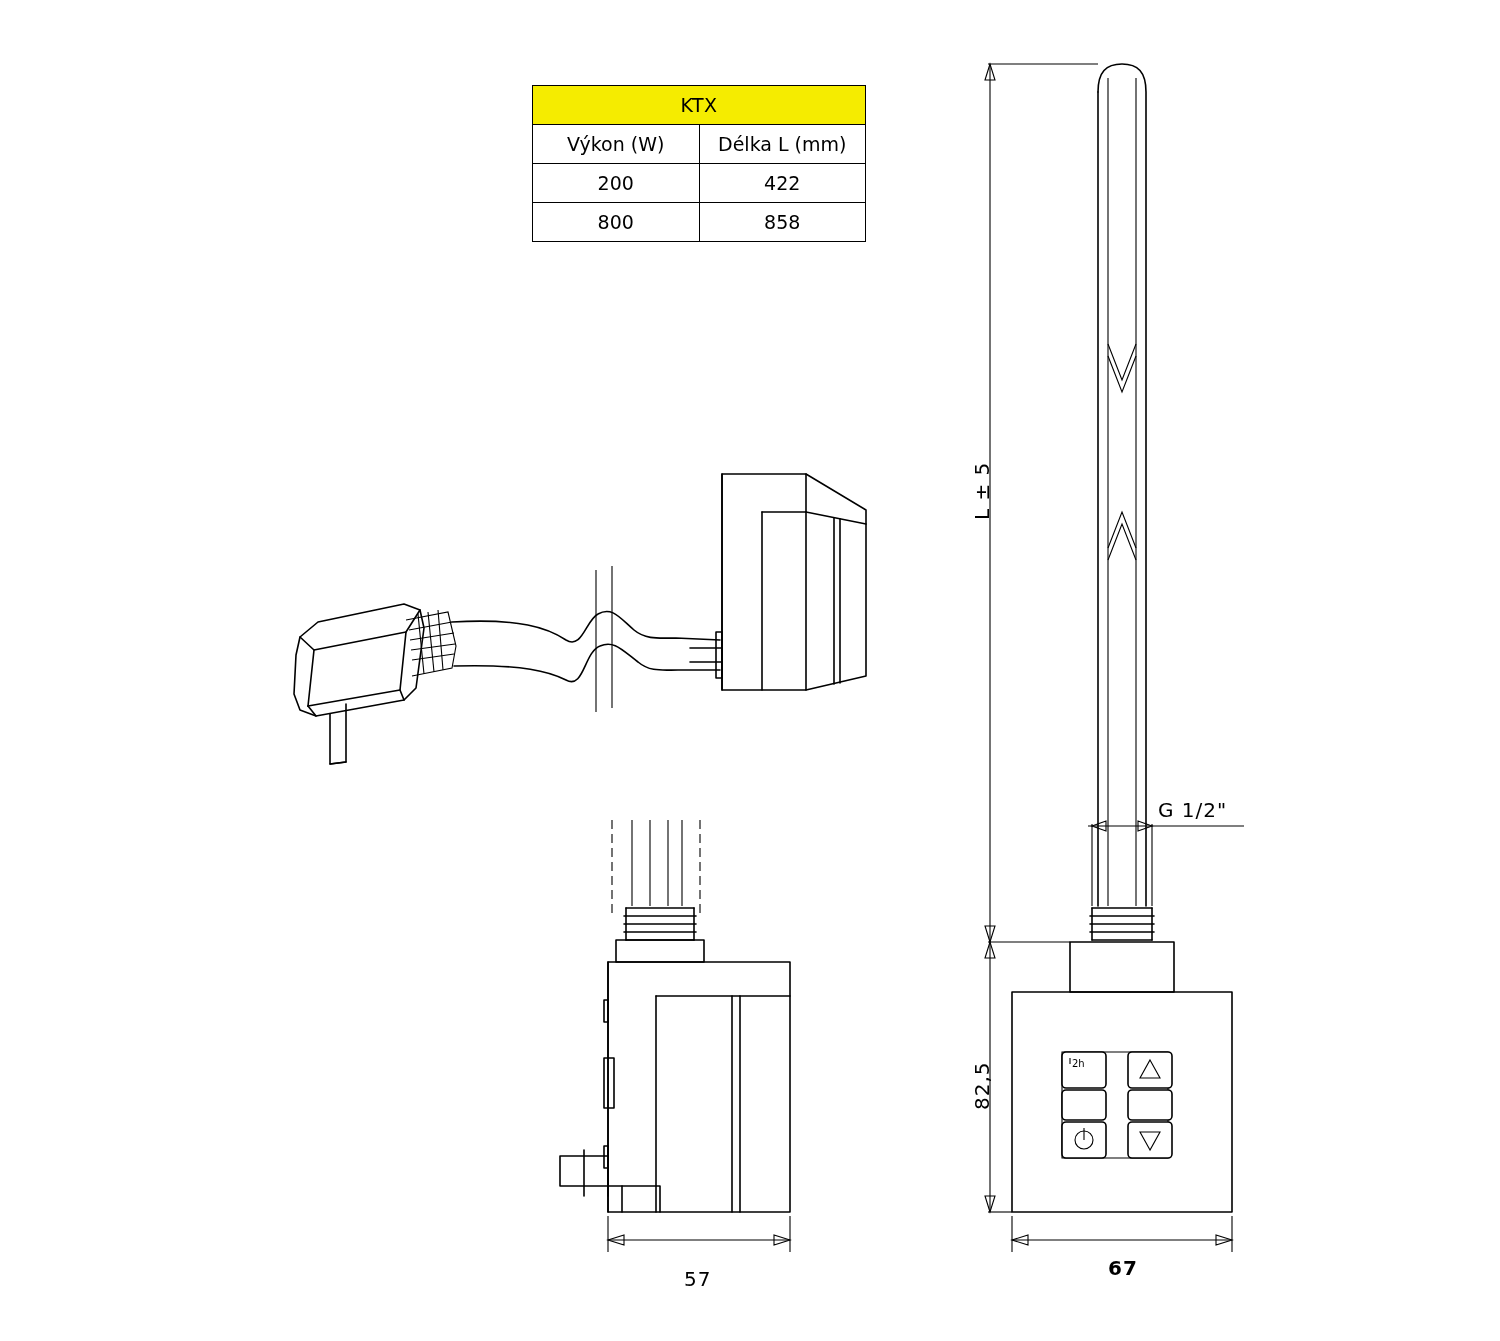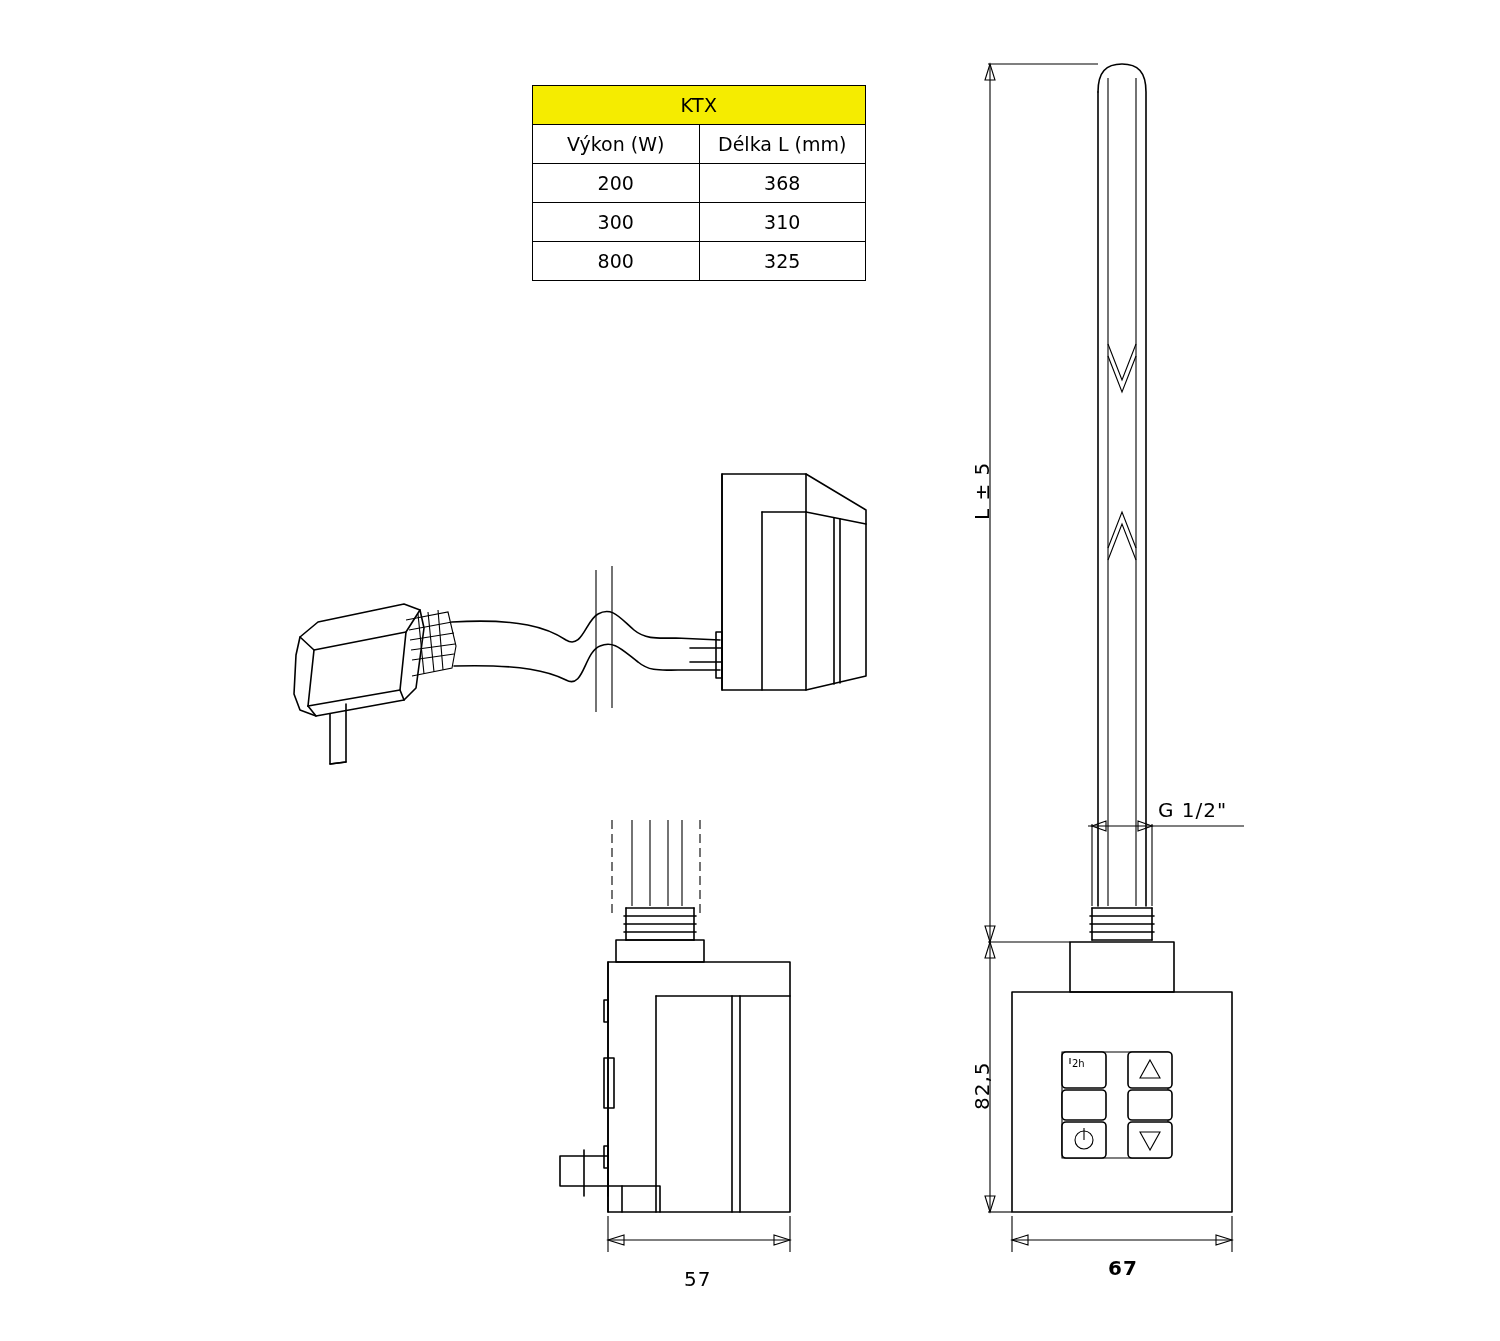--- a/index.html
+++ b/index.html
@@ -99,29 +99,25 @@
     <tbody>
       <tr>
         <td class="title-cell" colspan="2">KTX</td>
       </tr>
       <tr class="hdr">
         <td class="col-a">Výkon (W)</td>
         <td class="col-b">Délka L (mm)</td>
       </tr>
       <tr>
         <td>200</td>
-        <td>368</td>
-      </tr>
-      <tr>
-        <td>300</td>
-        <td>310</td>
+        <td>422</td>
       </tr>
       <tr>
         <td>800</td>
-        <td>325</td>
+        <td>858</td>
       </tr>
     </tbody>
   </table>
 
   <svg id="drawing" viewBox="0 0 1500 1341">
 
     <g>
 
       <path class="ln" d="M296,655 L300,637 L318,622 L404,604 L420,610 L424,628 L416,688 L404,700 L316,716 L300,710 L294,694 Z"></path>
       <path class="ln" d="M300,637 L314,650 L406,632 L420,610"></path>

